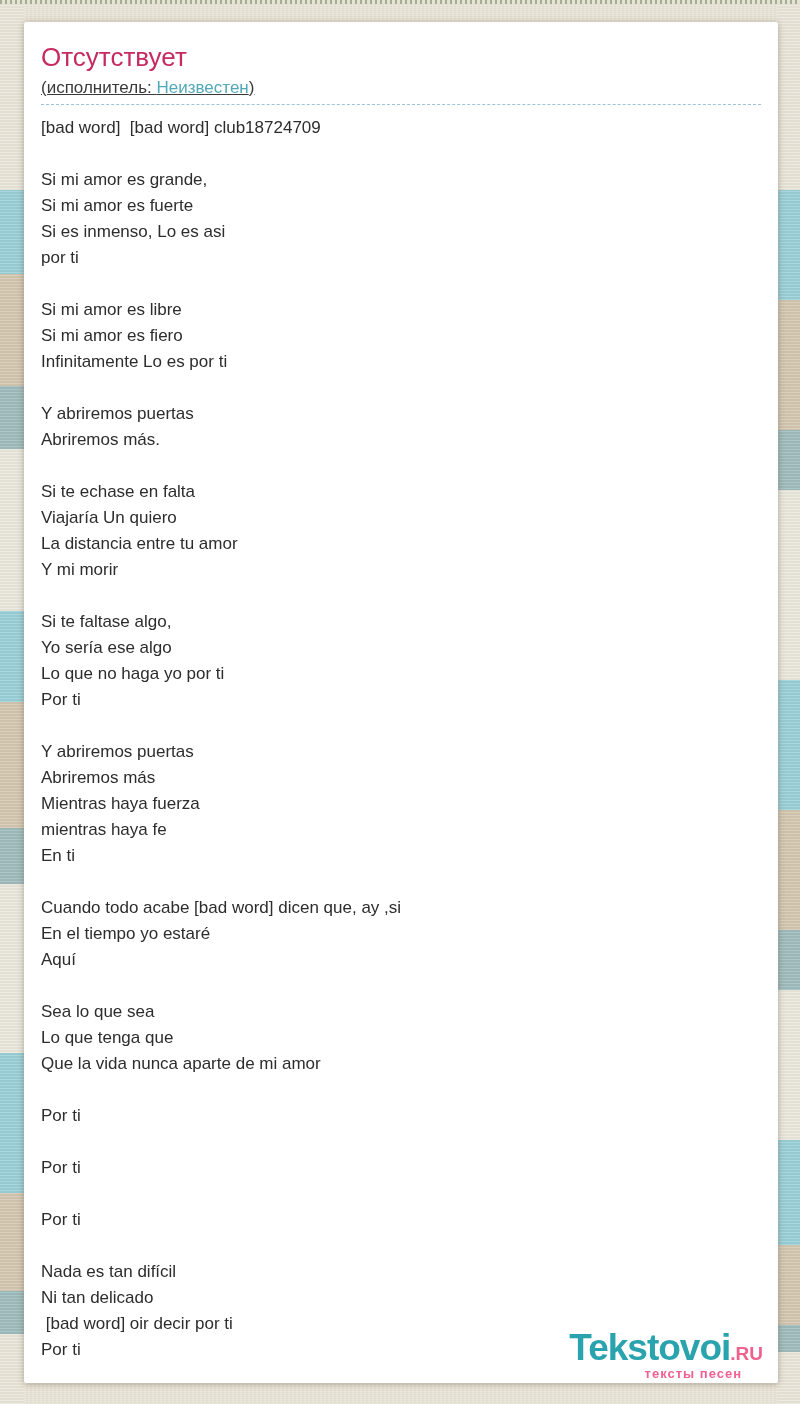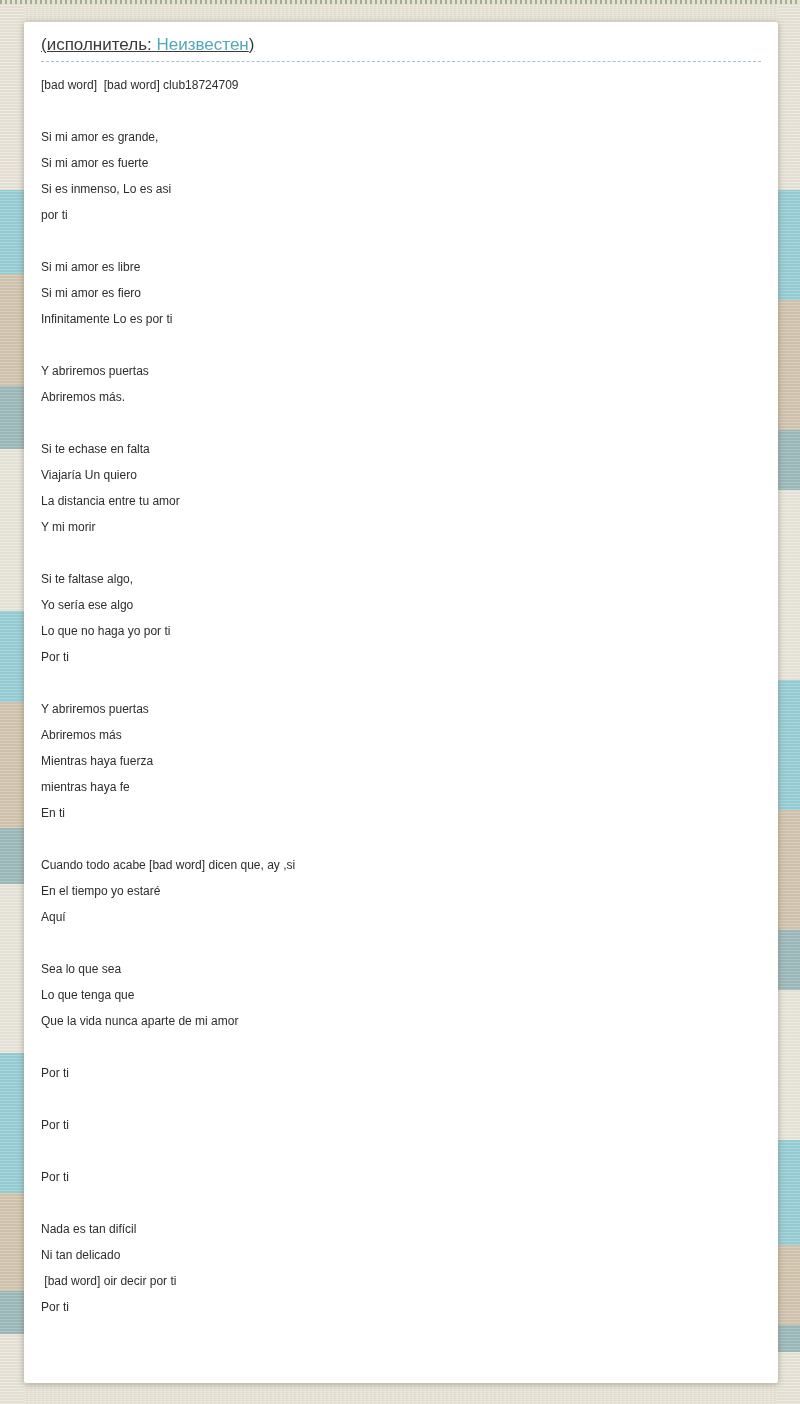--- a/index.html
+++ b/index.html
@@ -88,21 +88,21 @@
     border-bottom: 1px dashed #9fc2d4;
     text-decoration: underline;
   }
   .artist-link {
     color: #51a8b7;
     text-decoration: none;
     cursor: pointer;
   }
   .lyrics {
     margin-top: 10px;
-    font-size: 12px;
+    font-size: 17px;
     line-height: 26px;
     color: #2d2d2d;
     white-space: pre-wrap;
   }
   .site-logo {
     position: absolute;
     right: 15px;
     bottom: 3px;
     text-align: right;
     line-height: 1;
@@ -131,20 +131,21 @@
 </style>
 </head>
 <body>
 
 <div class="bg-texture"></div>
 <div class="stripe left"></div>
 <div class="stripe right"></div>
 <div class="top-dotted-edge"></div>
 
 <main class="card">
+  <h1 class="page-title">Отсутствует</h1>
 
   <div class="artist-row"><span>(исполнитель: </span><a class="artist-link">Неизвестен</a><span>)</span></div>
 
   <div class="lyrics">[bad word]  [bad word] club18724709
 
 Si mi amor es grande,
 Si mi amor es fuerte
 Si es inmenso, Lo es asi
 por ti
 
@@ -183,13 +184,17 @@
 
 Por ti
 
 Por ti
 
 Nada es tan difícil
 Ni tan delicado
  [bad word] oir decir por ti
 Por ti</div>
 
+  <div class="site-logo">
+    <div class="logo-row"><span class="logo-main">Tekstovoi</span><span class="logo-tld">.RU</span></div>
+    <div class="logo-caption">тексты песен</div>
+  </div>
 </main>
 
 </body></html>

